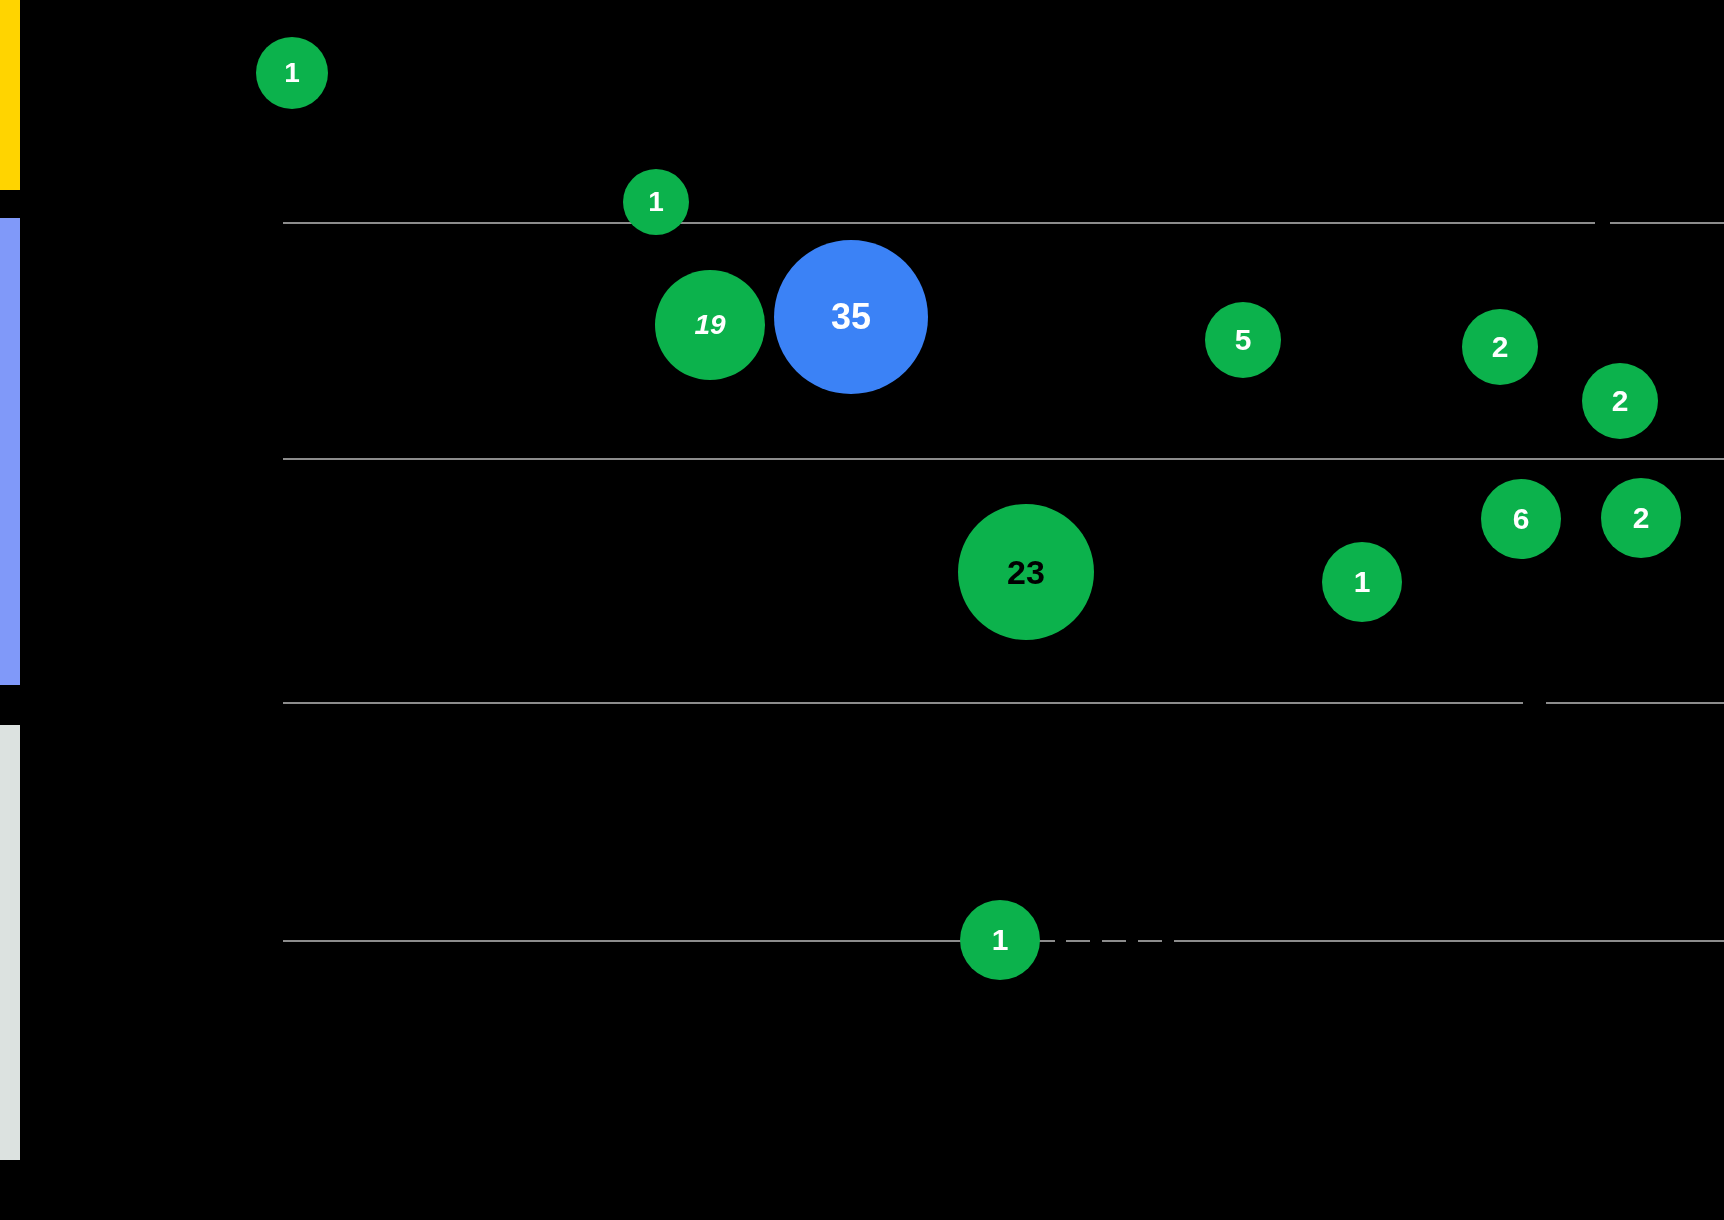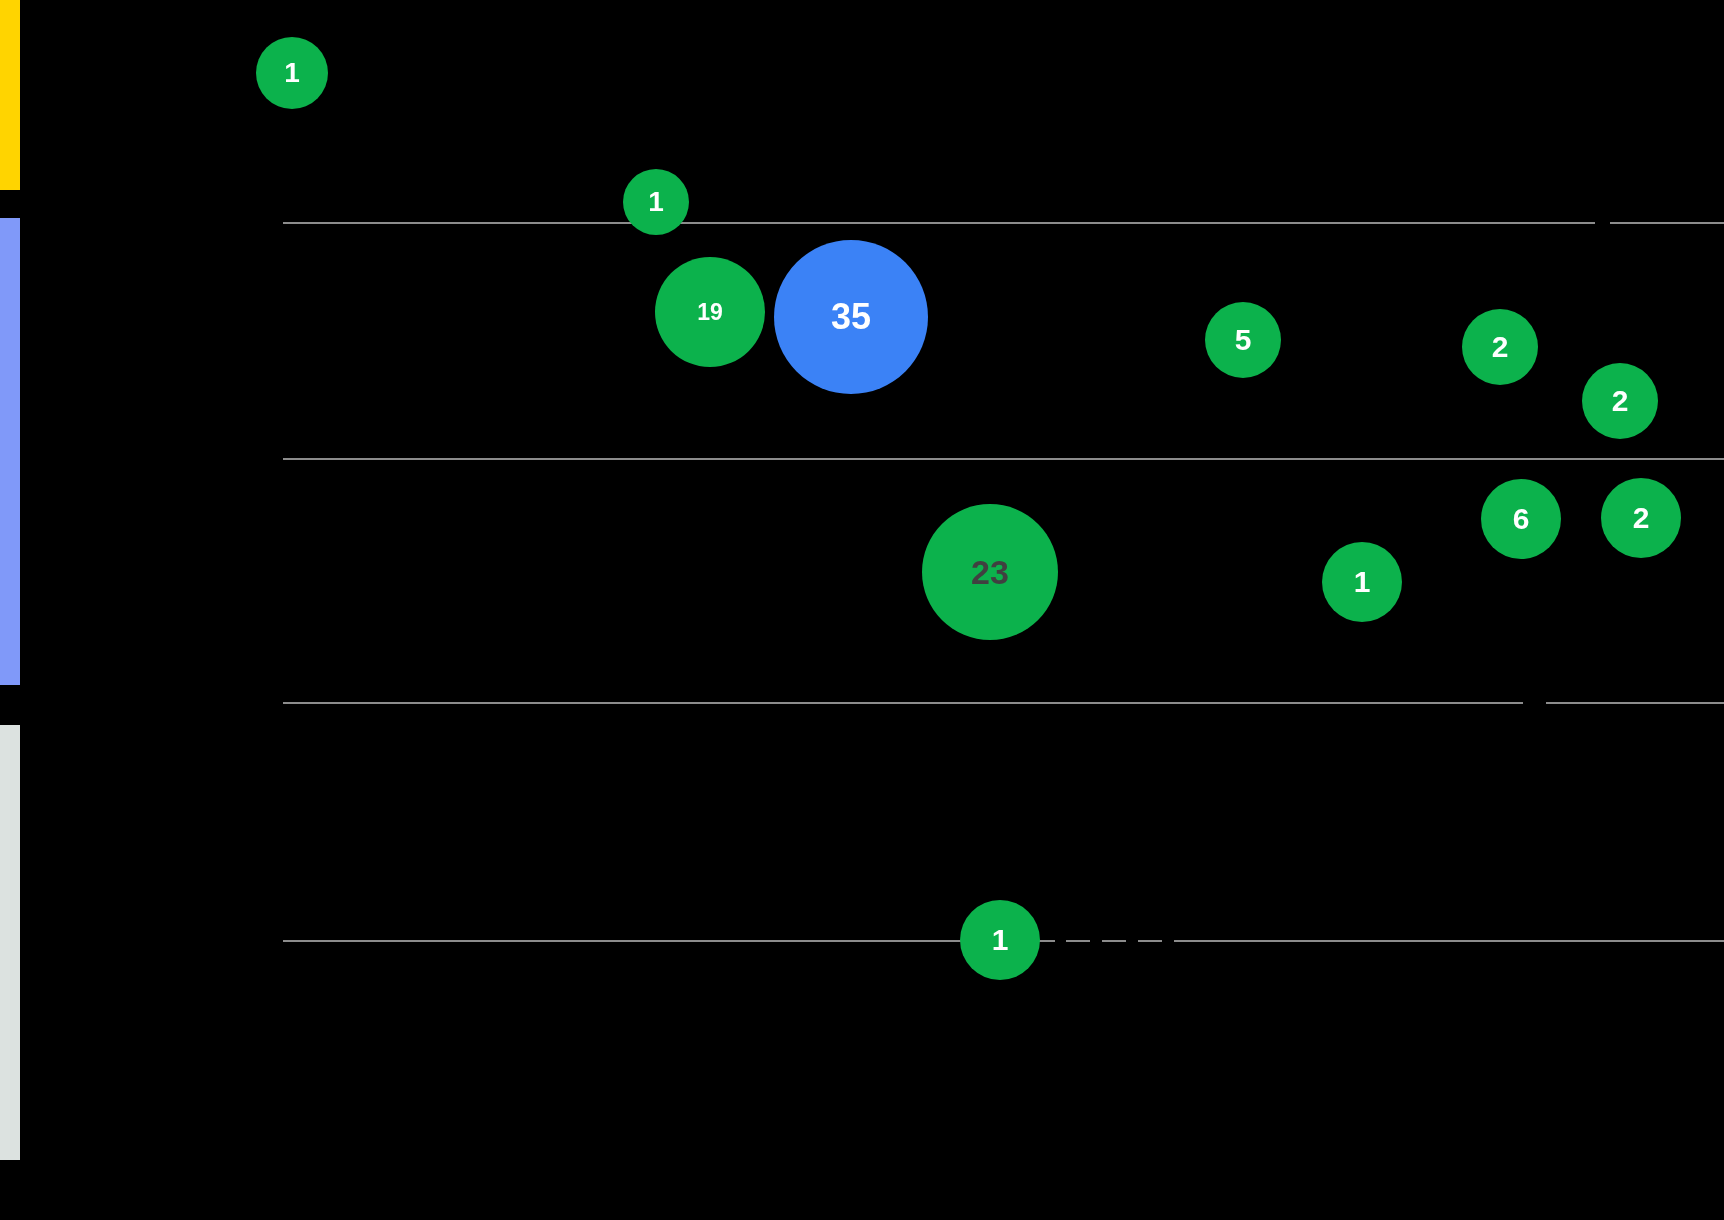--- a/index.html
+++ b/index.html
@@ -57,36 +57,36 @@
       <div class="gridline" style="left: 1138px; top: 940px; width: 24px; background: rgb(140, 140, 140);"></div>
       <div class="gridline" style="left: 1174px; top: 940px; width: 550px; background: rgb(140, 140, 140);"></div>
     </div>
   <div id="bubbles">
       <div class="bubble" style="left: 256px; top: 37px; width: 72px; height: 72px; background: rgb(12, 178, 76); color: rgb(255, 255, 255); font-size: 28px;">
         <span>1</span>
       </div>
       <div class="bubble" style="left: 623px; top: 169px; width: 66px; height: 66px; background: rgb(12, 178, 76); color: rgb(255, 255, 255); font-size: 28px;">
         <span>1</span>
       </div>
-      <div class="bubble" style="left: 655px; top: 257px; width: 110px; height: 110px; background: rgb(12, 178, 76); color: rgb(255, 255, 255); font-size: 23px;">
+      <div class="bubble" style="left: 655px; top: 270px; width: 110px; height: 110px; background: rgb(12, 178, 76); color: rgb(255, 255, 255); font-size: 28px; font-style: italic;">
         <span>19</span>
       </div>
       <div class="bubble" style="left: 774px; top: 240px; width: 154px; height: 154px; background: #3b82f6; color: rgb(255, 255, 255); font-size: 36px;">
         <span>35</span>
       </div>
       <div class="bubble" style="left: 1205px; top: 302px; width: 76px; height: 76px; background: rgb(12, 178, 76); color: rgb(255, 255, 255); font-size: 30px;">
         <span>5</span>
       </div>
       <div class="bubble" style="left: 1462px; top: 309px; width: 76px; height: 76px; background: rgb(12, 178, 76); color: rgb(255, 255, 255); font-size: 30px;">
         <span>2</span>
       </div>
       <div class="bubble" style="left: 1582px; top: 363px; width: 76px; height: 76px; background: rgb(12, 178, 76); color: rgb(255, 255, 255); font-size: 30px;">
         <span>2</span>
       </div>
-      <div class="bubble" style="left: 922px; top: 504px; width: 136px; height: 136px; background: rgb(12, 178, 76); color: #404040; font-size: 34px; text-align: right;">
+      <div class="bubble" style="left: 958px; top: 504px; width: 136px; height: 136px; background: rgb(12, 178, 76); color: #000000; font-size: 34px; text-align: right;">
         <span>23</span>
       </div>
       <div class="bubble" style="left: 1322px; top: 542px; width: 80px; height: 80px; background: rgb(12, 178, 76); color: rgb(255, 255, 255); font-size: 30px;">
         <span>1</span>
       </div>
       <div class="bubble" style="left: 1481px; top: 479px; width: 80px; height: 80px; background: rgb(12, 178, 76); color: rgb(255, 255, 255); font-size: 30px;">
         <span>6</span>
       </div>
       <div class="bubble" style="left: 1601px; top: 478px; width: 80px; height: 80px; background: rgb(12, 178, 76); color: rgb(255, 255, 255); font-size: 30px;">
         <span>2</span>

